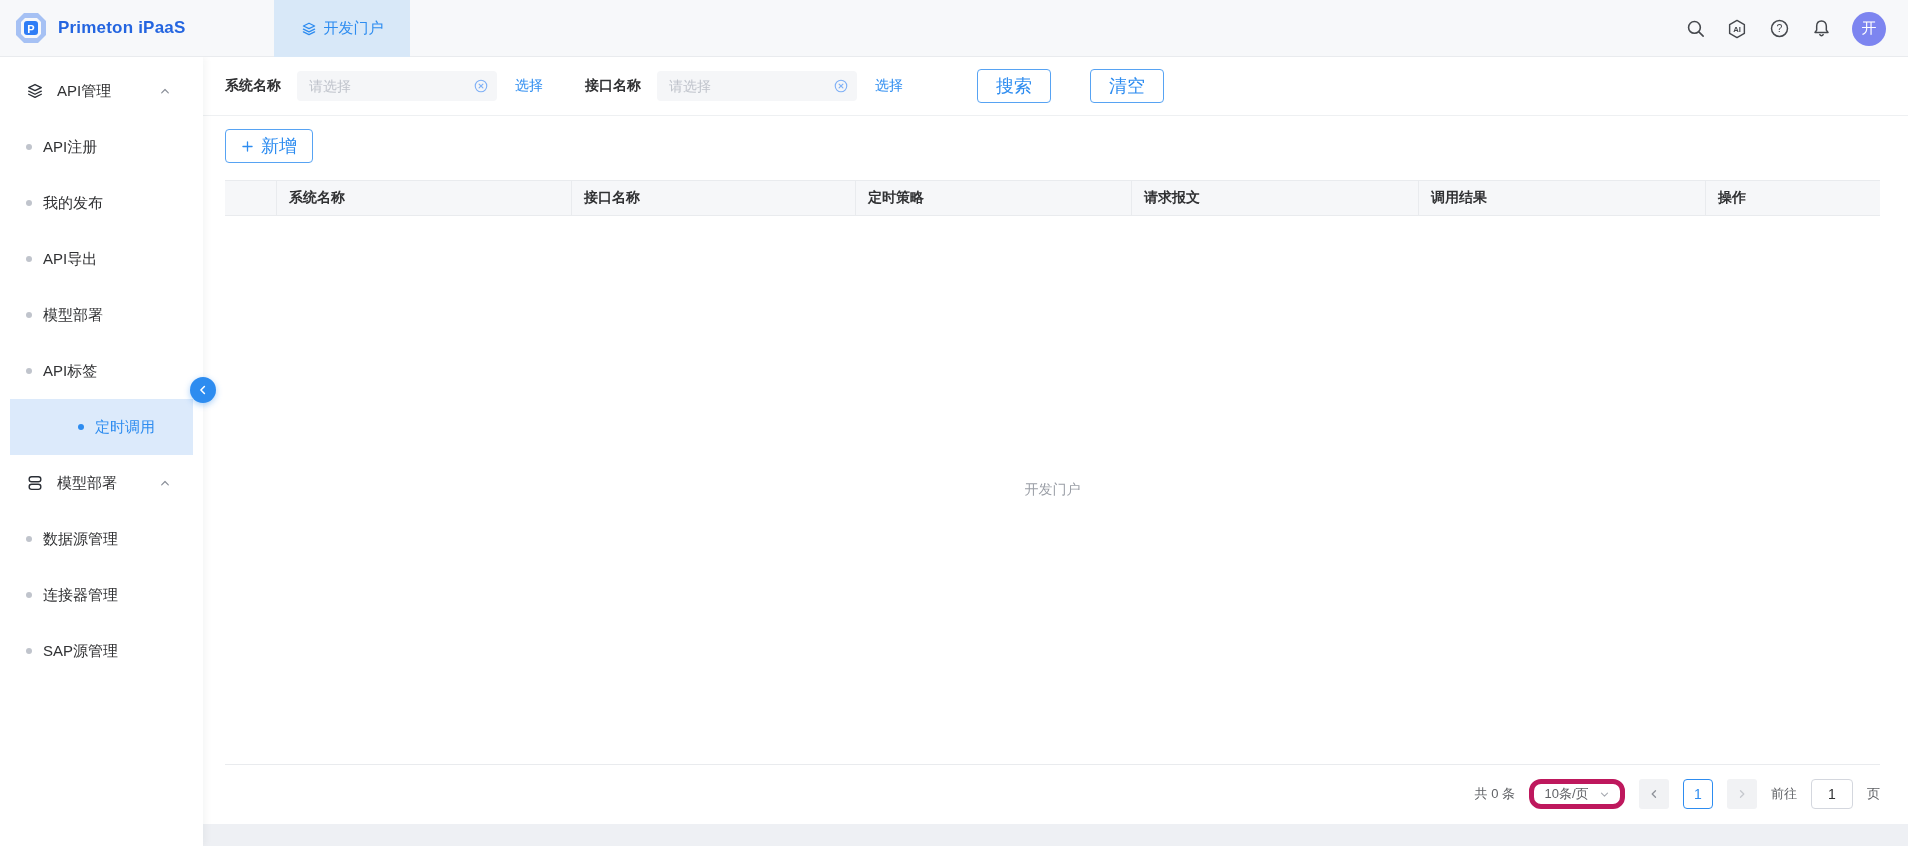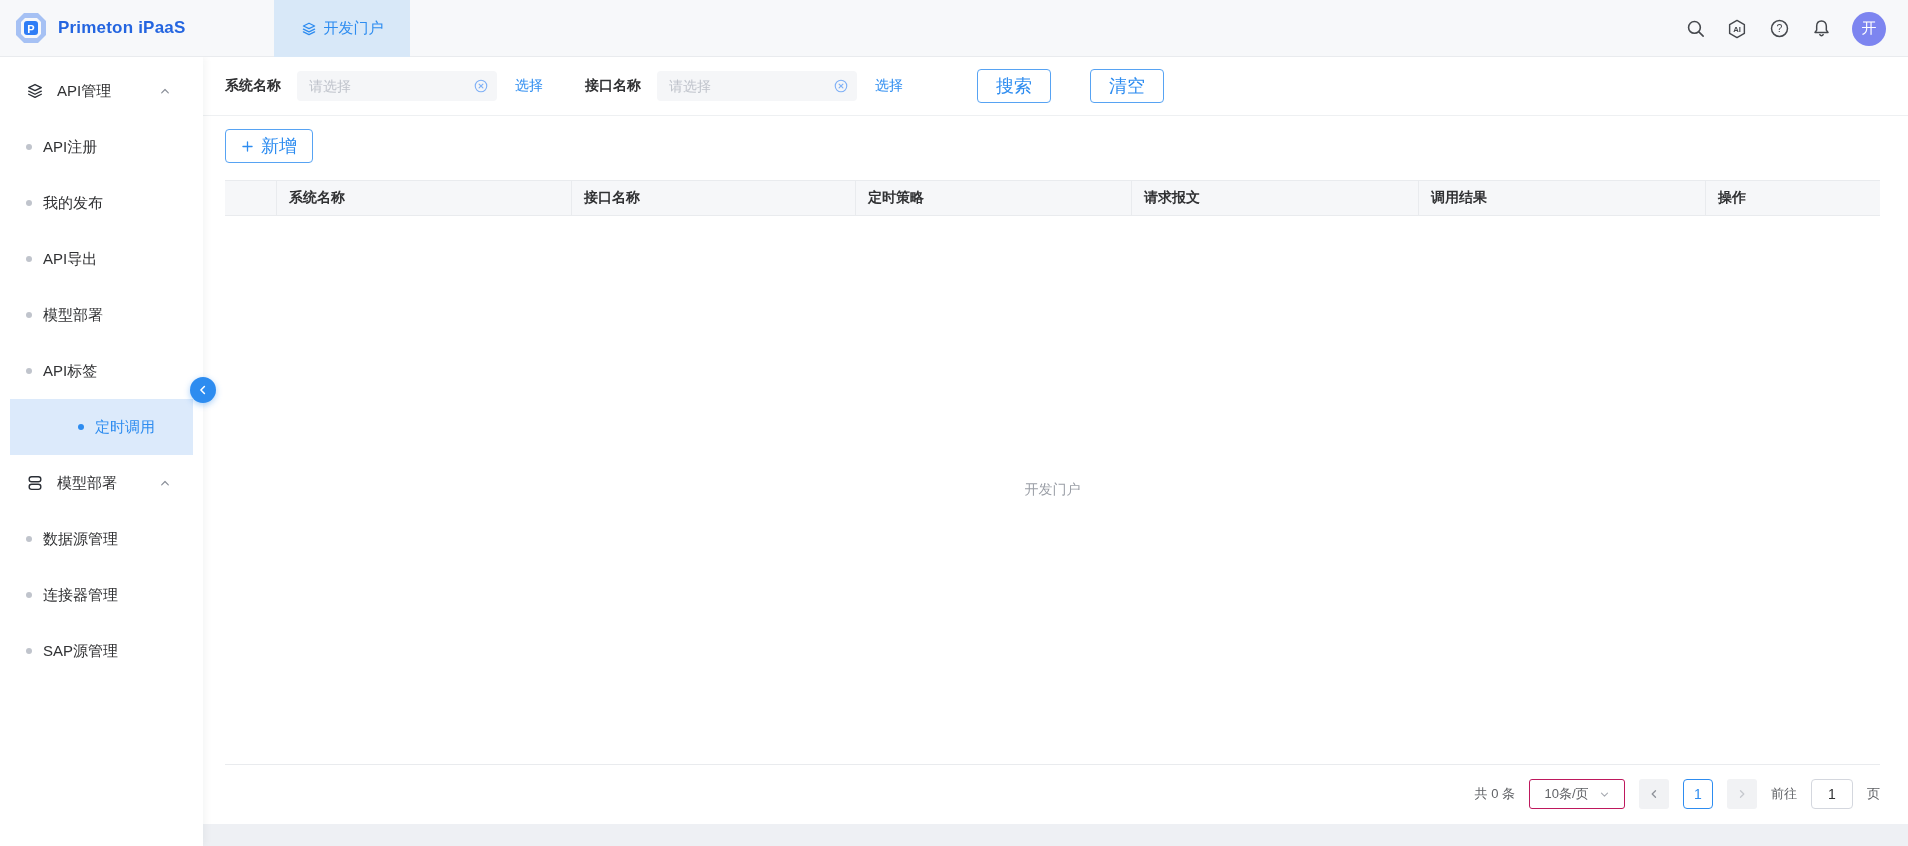--- a/index.html
+++ b/index.html
@@ -108,21 +108,21 @@
     display:flex; align-items:center; justify-content:center;
   }
   .empty-text { color:#9a9ea6; font-size:14px; }
 
   
   .pager {
     height:58px; display:flex; align-items:center; justify-content:flex-end;
     gap:14px; color:#606266; font-size:13px;
   }
   .pg-select {
-    width:96px; height:30px; border:1px solid #be185d; border-radius:3px; background:#fff;
+    width:96px; height:30px; border:5px solid #be185d; border-radius:12px; background:#fff;
     display:flex; align-items:center; justify-content:center; gap:10px; cursor:pointer;
   }
   .pg-select .chev { width:11px; height:11px; color:#a8abb2; }
   .pg-btn {
     width:30px; height:30px; border-radius:3px; background:#f1f2f4;
     display:flex; align-items:center; justify-content:center; cursor:pointer;
   }
   .pg-btn.prev { color:#8f939a; }
   .pg-btn.next { color:#c6c9ce; }
   .pg-cur {

